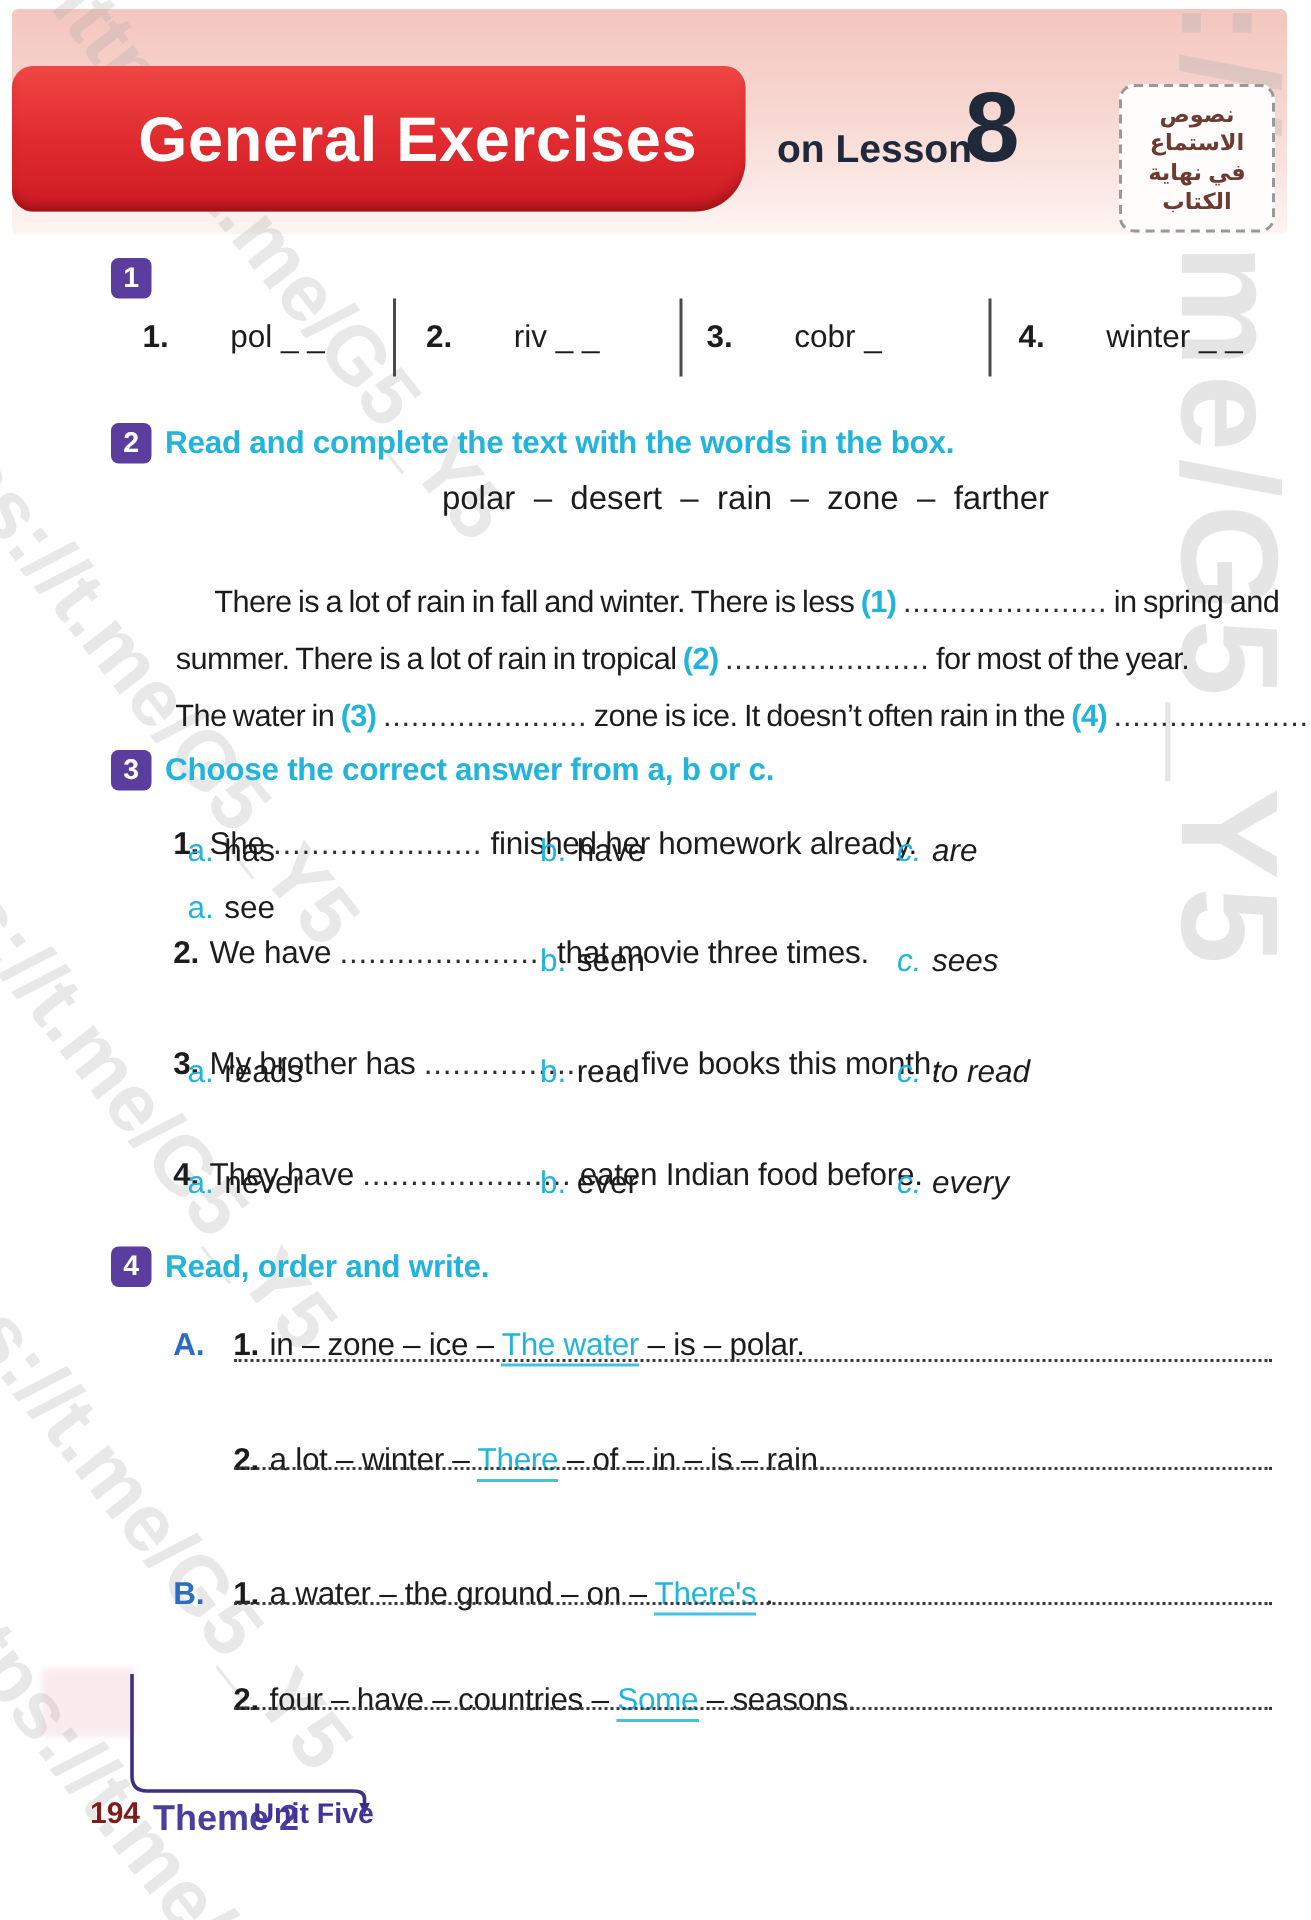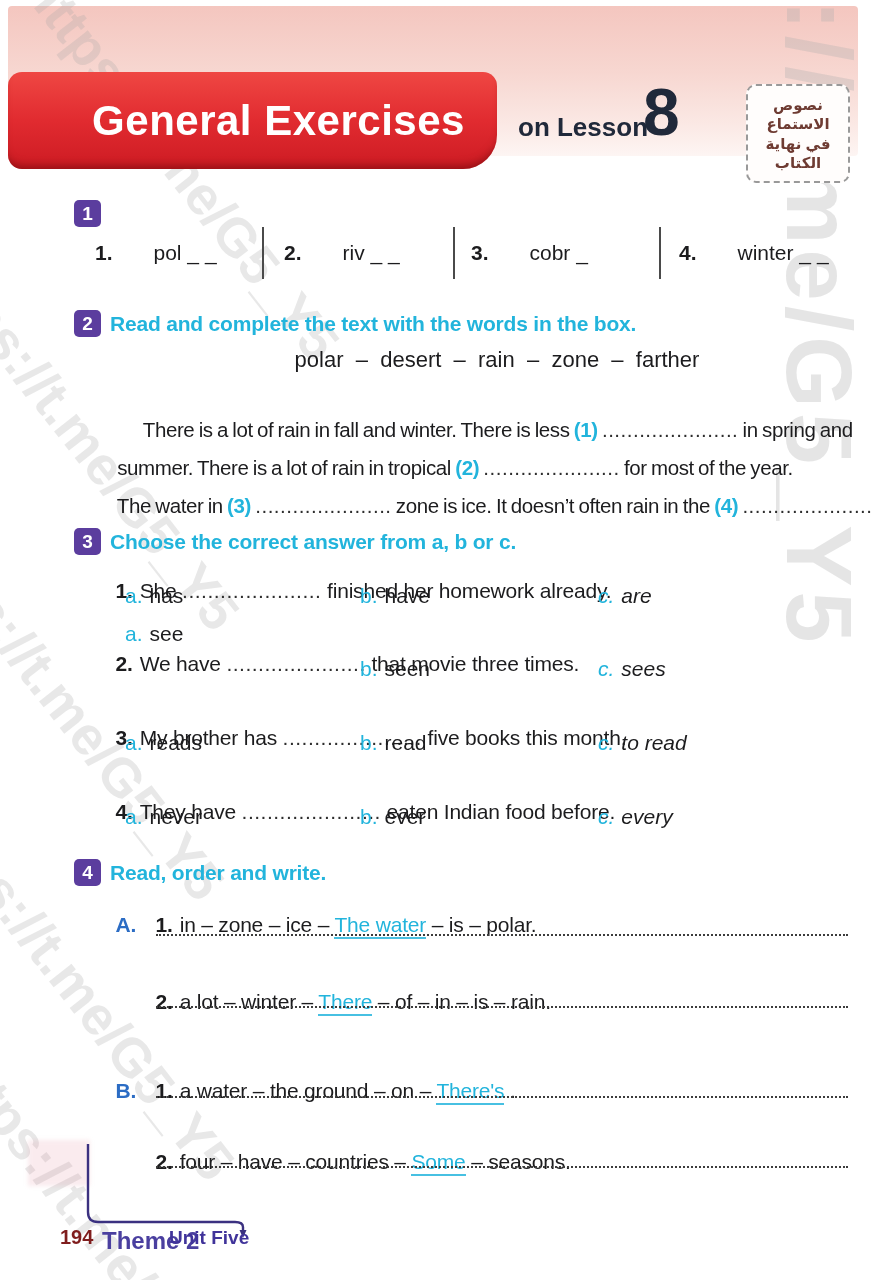--- a/index.html
+++ b/index.html
@@ -39,21 +39,21 @@
   .on-lesson{left:518px;top:84px;font-size:26px;font-weight:bold;color:#20293a;z-index:2;}
   .lesson-num{left:643px;top:46px;font-size:66px;font-weight:bold;color:#20293a;z-index:2;}
   .arabic-box{
     left:746px;top:56px;width:100px;height:95px;z-index:2;
     border:2px dashed #999;border-radius:10px;background:#fffdfc;
     display:flex;flex-direction:column;justify-content:center;text-align:center;
     font-size:15px;font-weight:bold;color:#6e3b32;direction:rtl;line-height:1.3;
   }
 
   
-  .content{position:absolute;inset:0;z-index:2;margin-top:28px;}
+  .content{position:absolute;inset:0;z-index:2;}
   .badge{
     left:74px;width:27px;height:27px;background:#5b3d9e;border-radius:5px;
     color:#fff;font-weight:bold;font-size:19px;text-align:center;line-height:27px;
   }
   .ex-heading{left:110px;font-size:21px;font-weight:bold;color:#22b4dc;letter-spacing:-.2px;}
 
   .ex1-row{left:95px;top:199px;display:flex;align-items:center;}
   .ex1-item{height:52px;display:flex;align-items:center;font-size:21px;}
   .ex1-item .num{font-weight:bold;margin-right:9px;}
   .ex1-c1{width:167px;border-right:2px solid #4a4a4a;}

